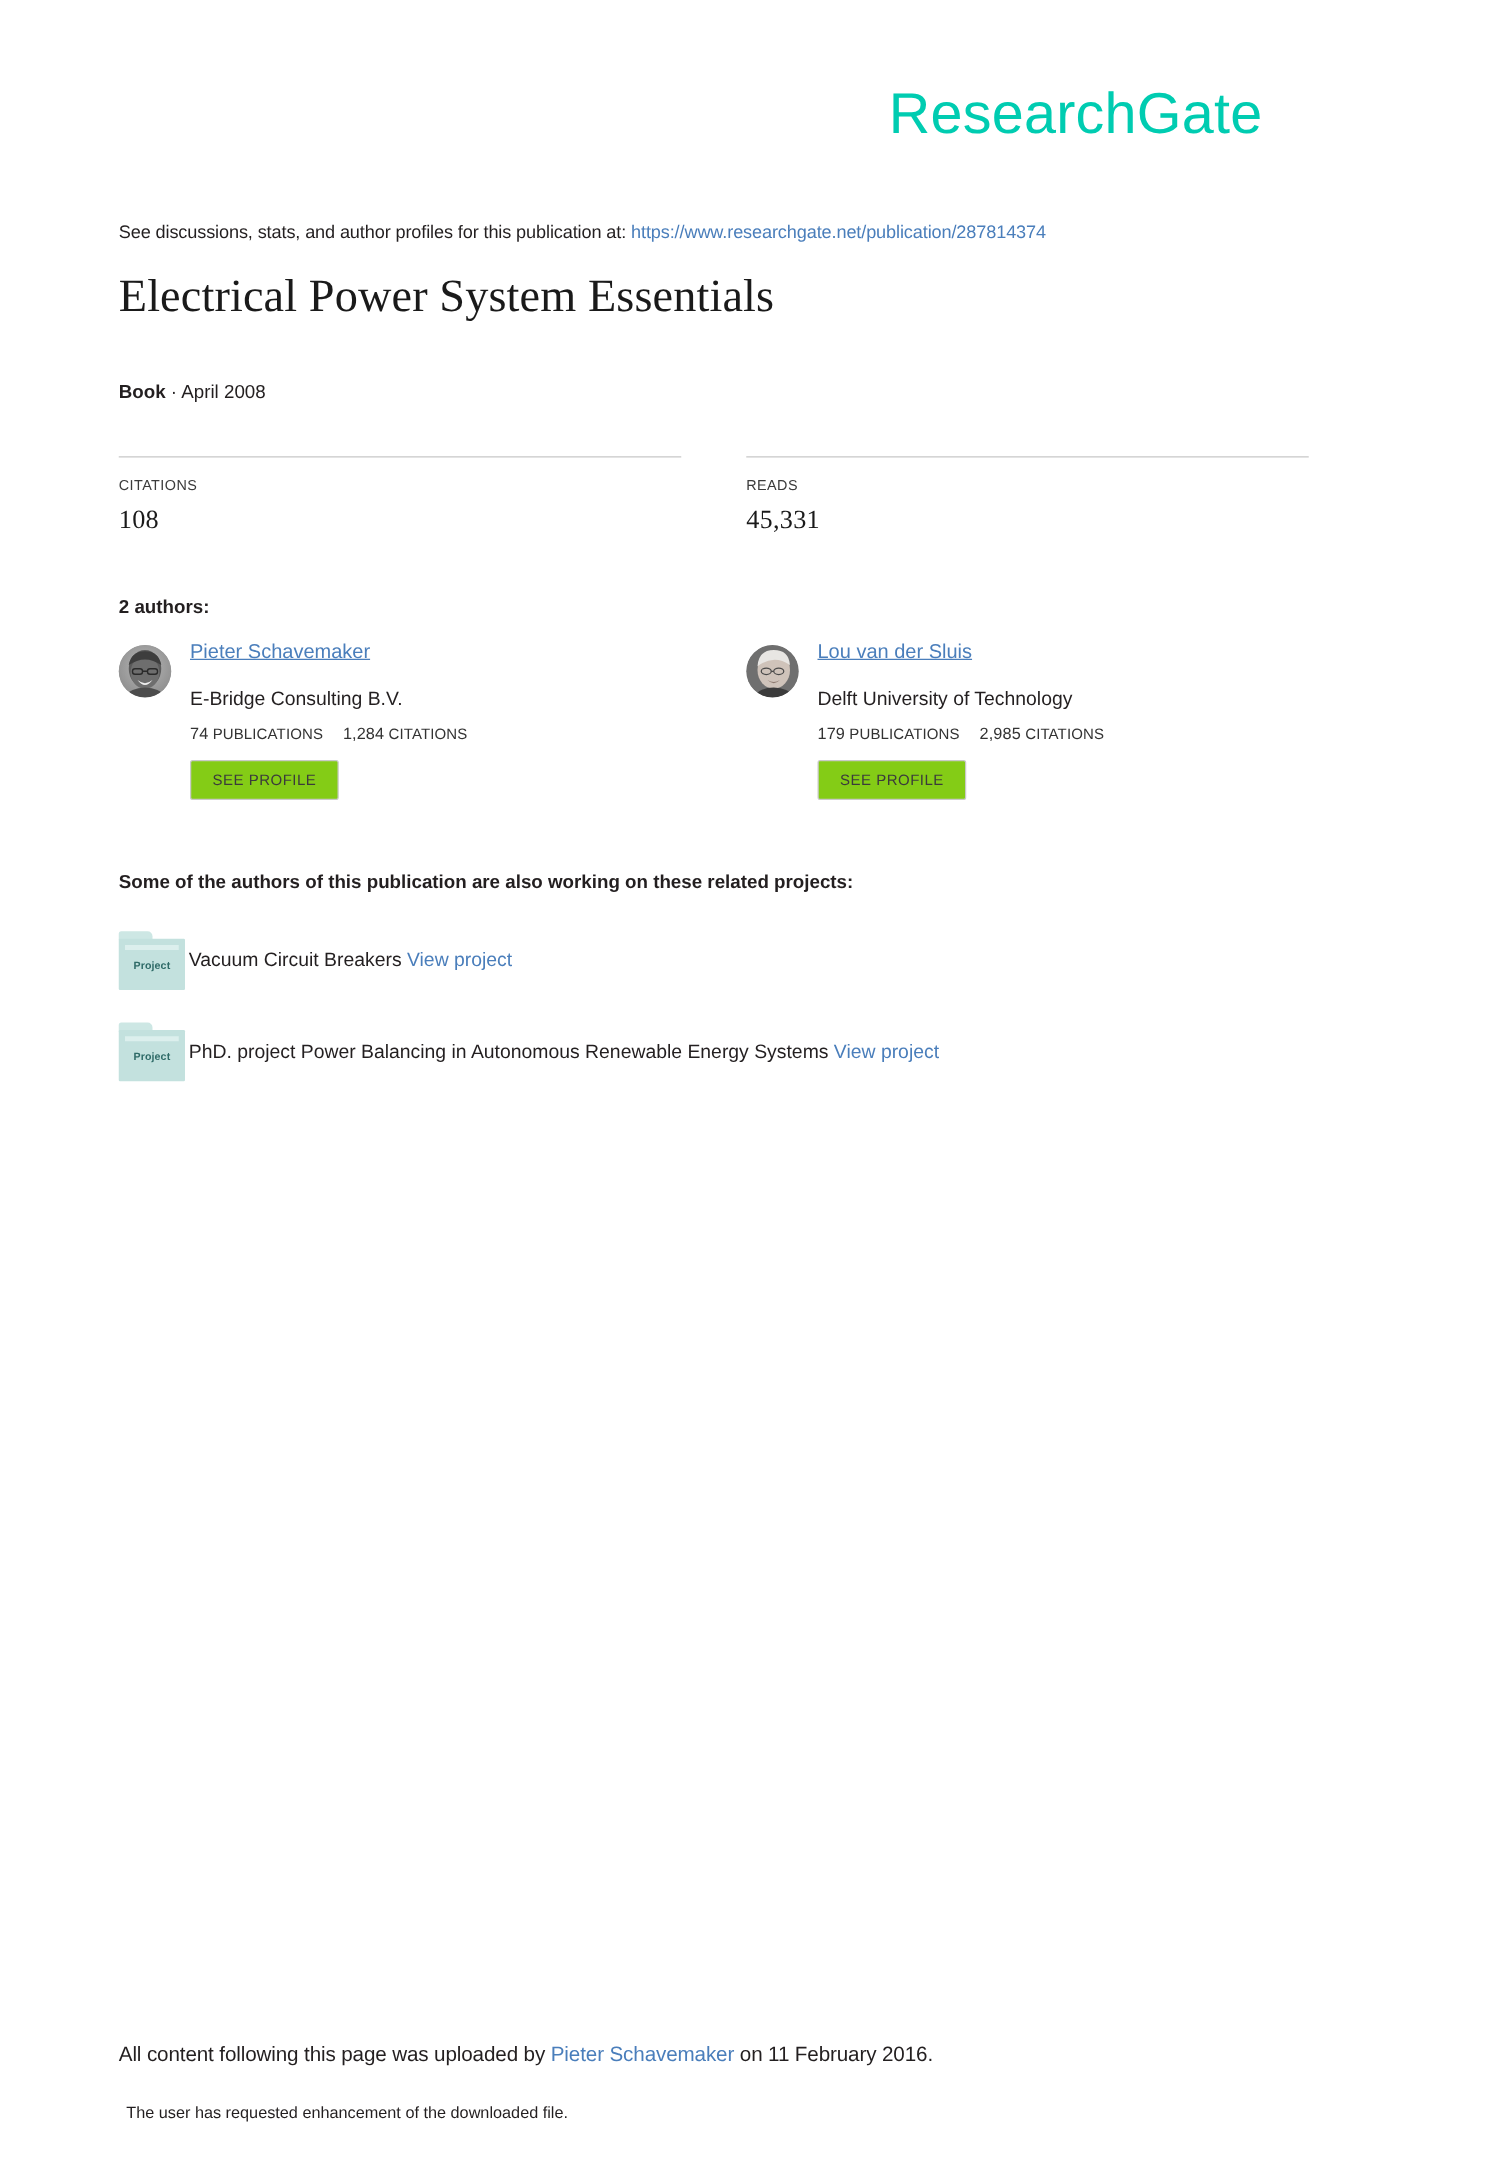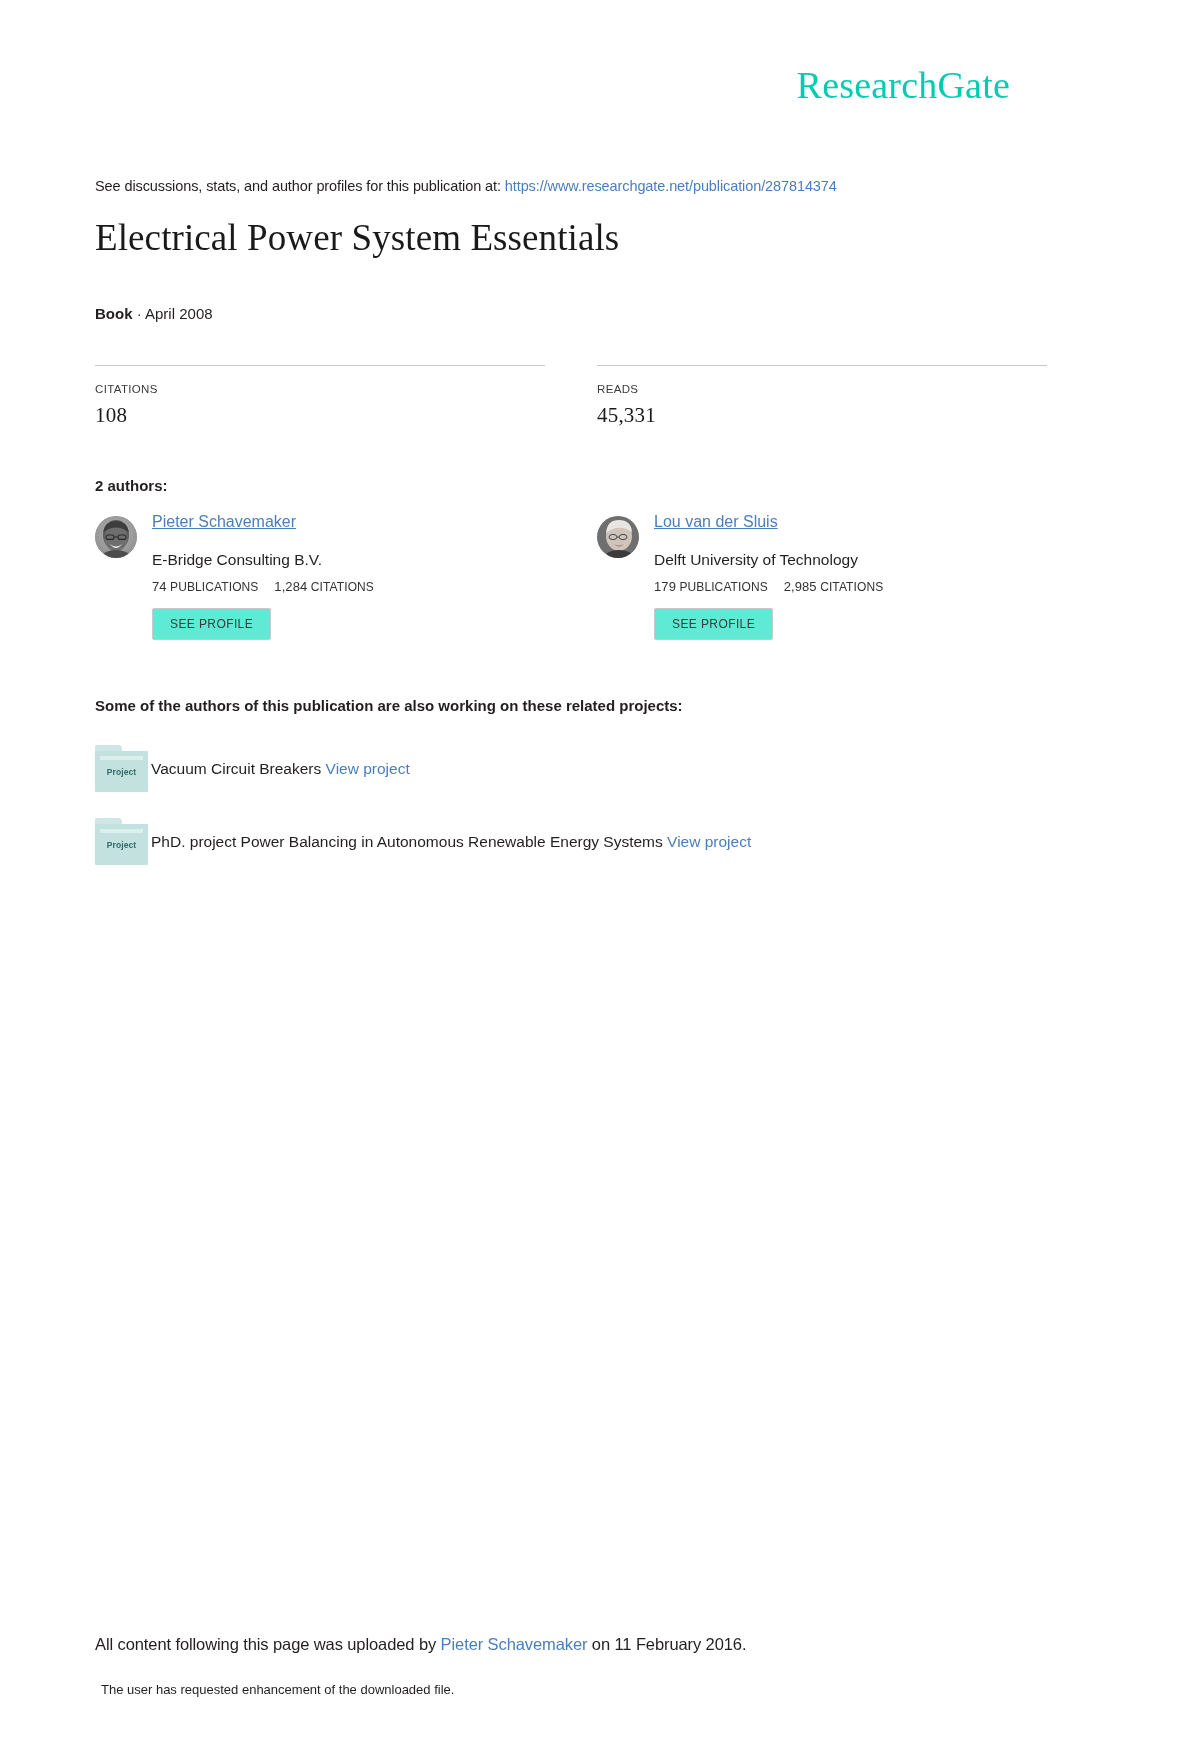--- a/index.html
+++ b/index.html
@@ -20,22 +20,22 @@
     width: 1200px;
     height: 1746px;
     box-sizing: border-box;
   }
 
   
   .rg-logo {
     position: absolute;
     top: 63px;
     right: 190px;
-    font-family: Liberation Serif, serif;
-    font-size: 38px;
+    font-family: Liberation Sans, sans-serif;
+    font-size: 46px;
     letter-spacing: 0.2px;
     color: #00ccb1;
     white-space: nowrap;
   }
 
   
   .content {
     position: absolute;
     left: 95px;
     top: 0;
@@ -175,21 +175,21 @@
   }
   .author-stats .sep {
     display: inline-block;
     width: 9px;
   }
   .see-profile {
     margin-top: 14px;
     display: inline-block;
     border: 1px solid #c9c9c9;
     border-radius: 2px;
-    background: #5eead4;
+    background: #84cc16;
     padding: 9px 17px 9px 17px;
     font-size: 12px;
     letter-spacing: 0.4px;
     color: #3b3b3b;
     font-family: "Liberation Sans", sans-serif;
     cursor: pointer;
     line-height: 12px;
   }
 
   

